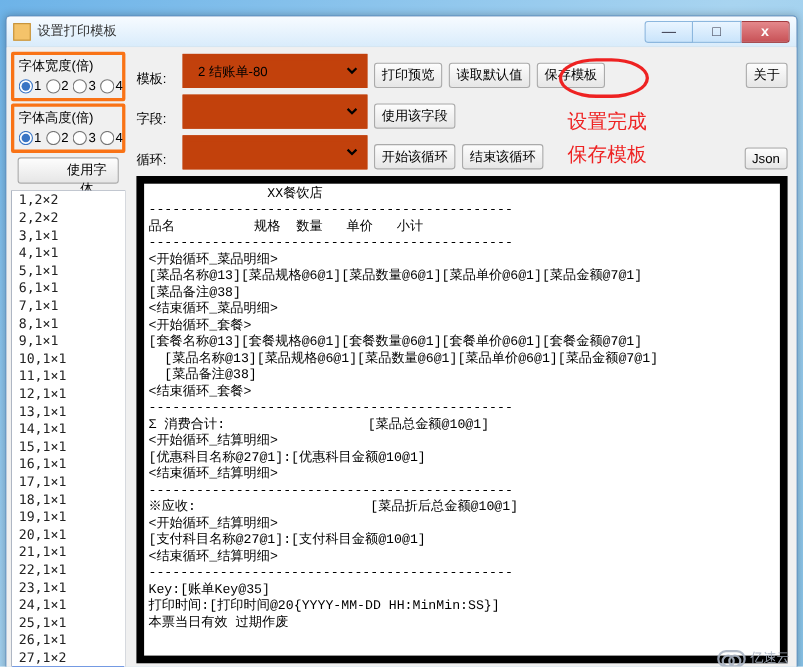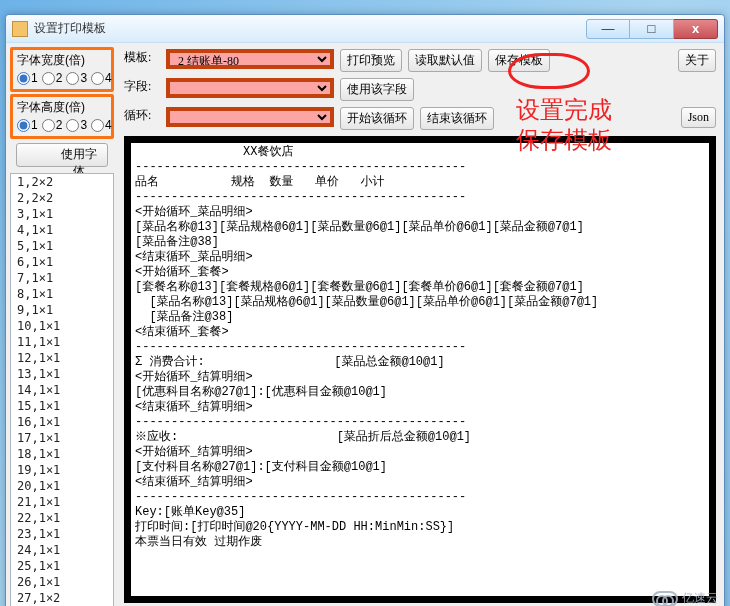--- a/index.html
+++ b/index.html
@@ -33,35 +33,35 @@
   .usebtn { margin:2px 6px; height:24px;padding-left:40px; }
   button { font-family:inherit; font-size:12px; padding:2px 6px;
            background:linear-gradient(#fdfdfd,#e6e6e6); border:1px solid #aaa;
            border-radius:3px; cursor:pointer; }
   .listbox { flex:1; background:#fff; border:1px solid #aeb6c3; margin-top:2px;
              overflow-y:scroll; }
   .listbox div { padding:1px 6px; font-family:"SimSun",monospace; font-size:12px;
                  color:#222; cursor:pointer; }
   .listbox div.sel { background:#3a6fd8; color:#fff; }
   .rightcol { flex:1; padding:6px 8px 8px 6px; display:flex; flex-direction:column; gap:6px; }
-  .row { display:flex; align-items:flex-start; gap:6px;font-family:Liberation Serif, serif; }
+  .row { display:flex; align-items:flex-end; gap:6px; }
   .row .lab { width:36px; }
   .row .combo { flex:1; }
-  .combo select, .combo input { width:100%; height:20px;
-          border:4px solid #c2410c; background:#fca5a5; font-family:inherit; font-size:12px;
+  .combo select, .combo input { width:100%; height:31px;
+          border:6px solid #c2410c; background:#c2410c; font-family:inherit; font-size:12px;
           padding:0 4px; }
   .row .btnright{margin-left:auto;}
   .editor-wrap{flex:1;display:flex;flex-direction:column;}
   .editor{flex:1;background:#fff;border:7px solid #000000;
           font-family:"SimSun","Courier New",monospace;font-size:12px;
           white-space:pre;overflow:auto;padding:2px 4px;line-height:15px;}
   
   .anno-circle{position:absolute;border:3px solid #e22;border-radius:50%/60%;
                width:82px;height:36px;left:502px;top:38px;pointer-events:none;}
-  .anno-text{position:absolute;left:510px;top:80px;color:#e22;font-size:24px;
+  .anno-text{position:absolute;left:510px;top:80px;color:#e22;font-size:18px;
              line-height:30px;pointer-events:none;font-weight:500;}
   .watermark{position:absolute;right:6px;bottom:4px;color:#a9b3c2;font-size:12px;
              display:flex;align-items:center;gap:4px;pointer-events:none;opacity:.9;}
   .watermark .wmicon{width:26px;height:16px;border:2px solid #a9b3c2;border-radius:10px;
                      position:relative;}
   .watermark .wmicon::before,.watermark .wmicon::after{content:"";position:absolute;
      border:2px solid #a9b3c2;border-radius:50%;width:8px;height:8px;top:2px;}
   .watermark .wmicon::before{left:2px;} .watermark .wmicon::after{right:2px;}
   ::-webkit-scrollbar{width:16px;height:16px;}
   ::-webkit-scrollbar-track{background:#eef1f5;border:1px solid #cfd6df;}

